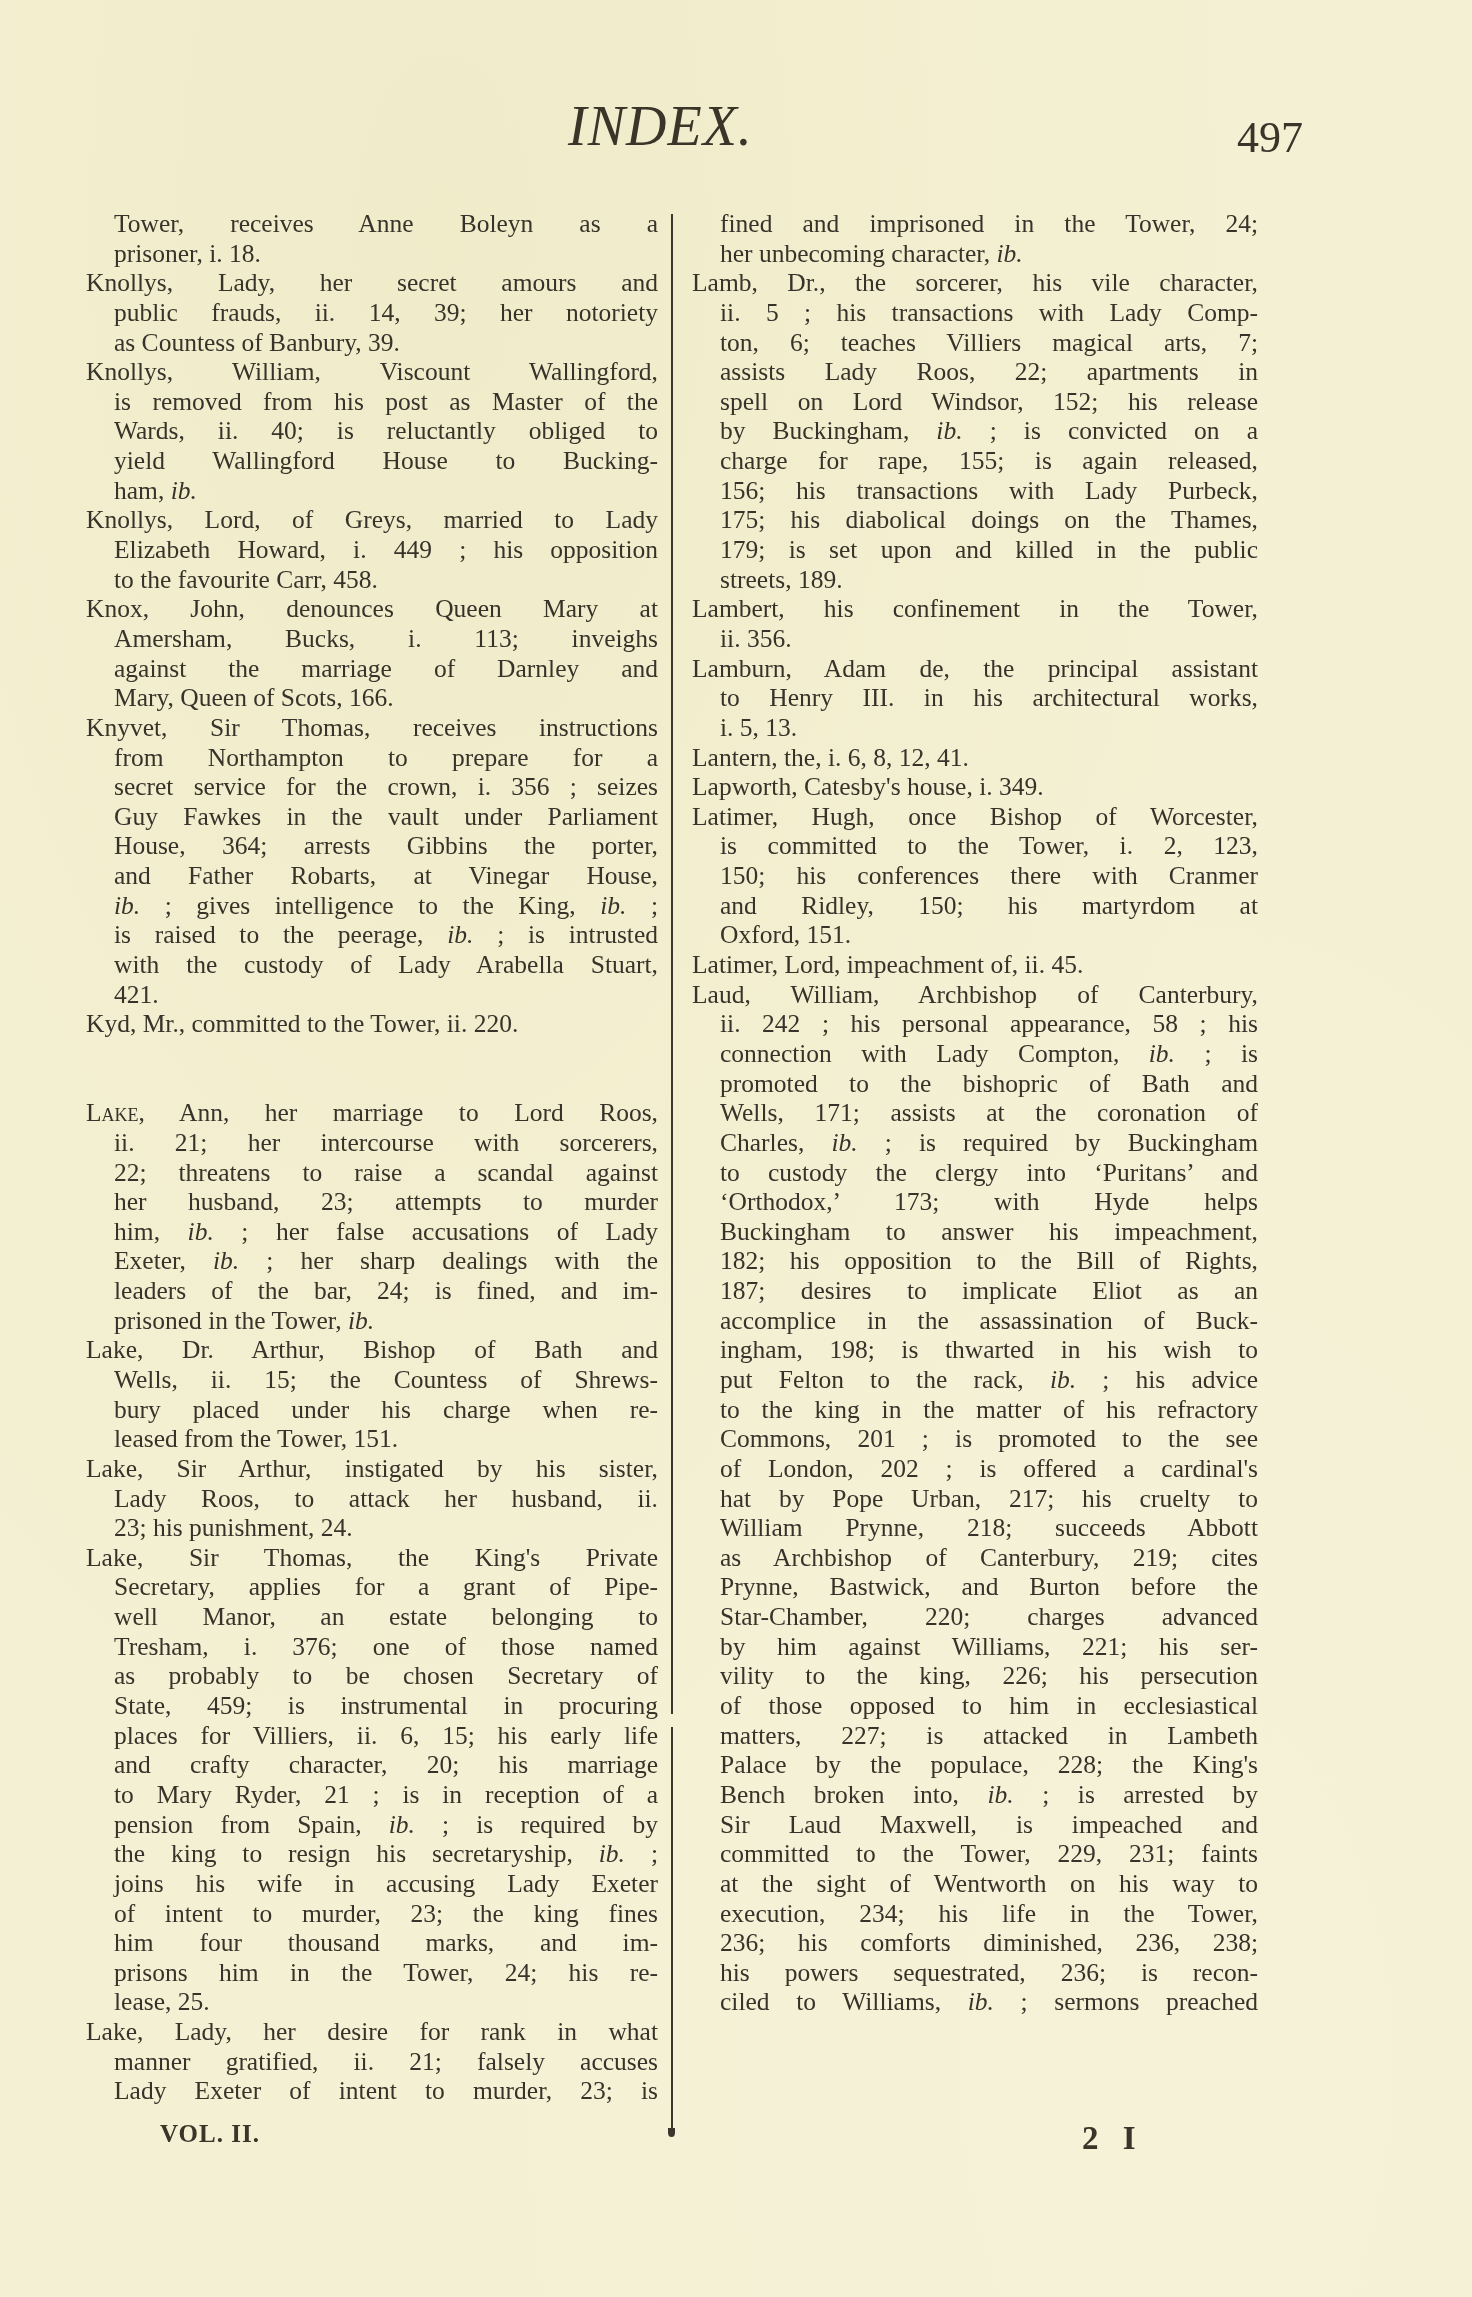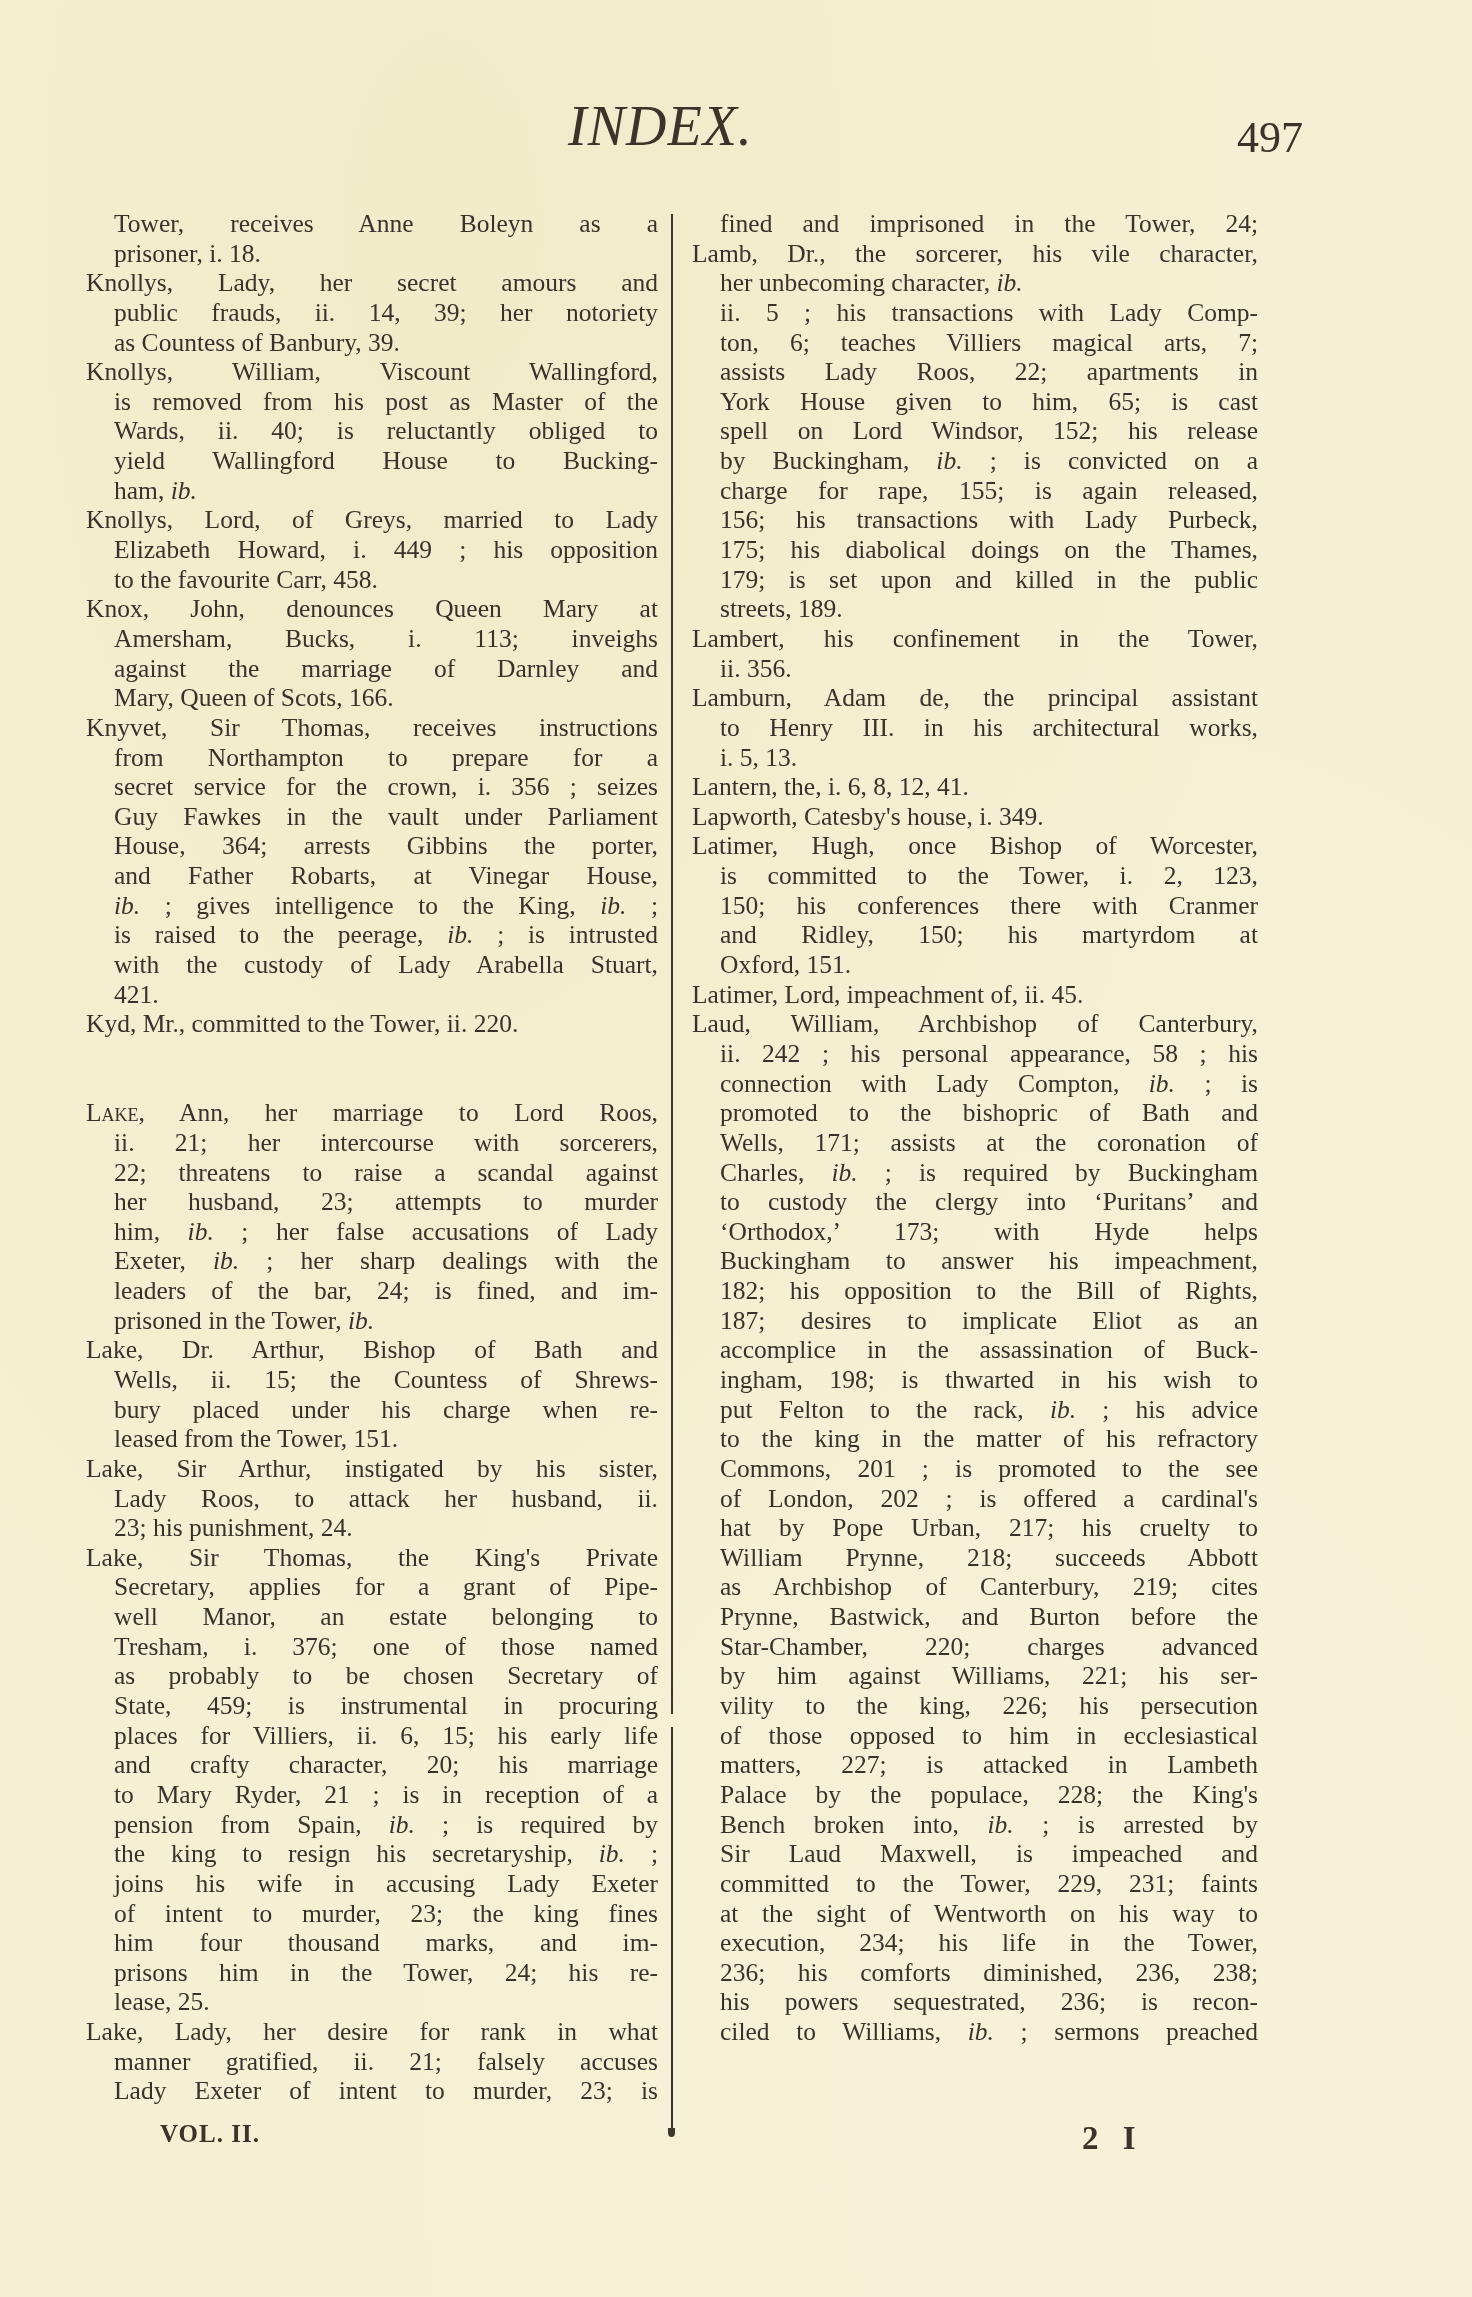--- a/index.html
+++ b/index.html
@@ -124,26 +124,25 @@
       <span class="line indent last">lease, 25.</span>
       <span class="line">Lake, Lady, her desire for rank in what</span>
       <span class="line indent">manner gratified, ii. 21; falsely accuses</span>
       <span class="line indent">Lady Exeter of intent to murder, 23; is</span>
     </div>
   <div class="divider div-a"></div>
   <div class="divider div-b"></div>
   <div class="div-tip"></div>
   <div class="column col-right" id="col-right">
       <span class="line indent">fined and imprisoned in the Tower, 24;</span>
+      <span class="line indent last">her unbecoming character, <i>ib.</i></span>
       <span class="line">Lamb, Dr., the sorcerer, his vile character,</span>
-      <span class="line indent last">her unbecoming character, <i>ib.</i></span>
       <span class="line indent">ii. 5 ; his transactions with Lady Comp-</span>
       <span class="line indent">ton, 6; teaches Villiers magical arts, 7;</span>
       <span class="line indent">assists Lady Roos, 22; apartments in</span>
-      <span class="line indent">York House given to him, 65; is cast</span>
       <span class="line indent">spell on Lord Windsor, 152; his release</span>
       <span class="line indent">by Buckingham, <i>ib.</i> ; is convicted on a</span>
       <span class="line indent">charge for rape, 155; is again released,</span>
       <span class="line indent">156; his transactions with Lady Purbeck,</span>
       <span class="line indent">175; his diabolical doings on the Thames,</span>
       <span class="line indent">179; is set upon and killed in the public</span>
       <span class="line indent last">streets, 189.</span>
       <span class="line">Lambert, his confinement in the Tower,</span>
       <span class="line indent last">ii. 356.</span>
       <span class="line">Lamburn, Adam de, the principal assistant</span>

